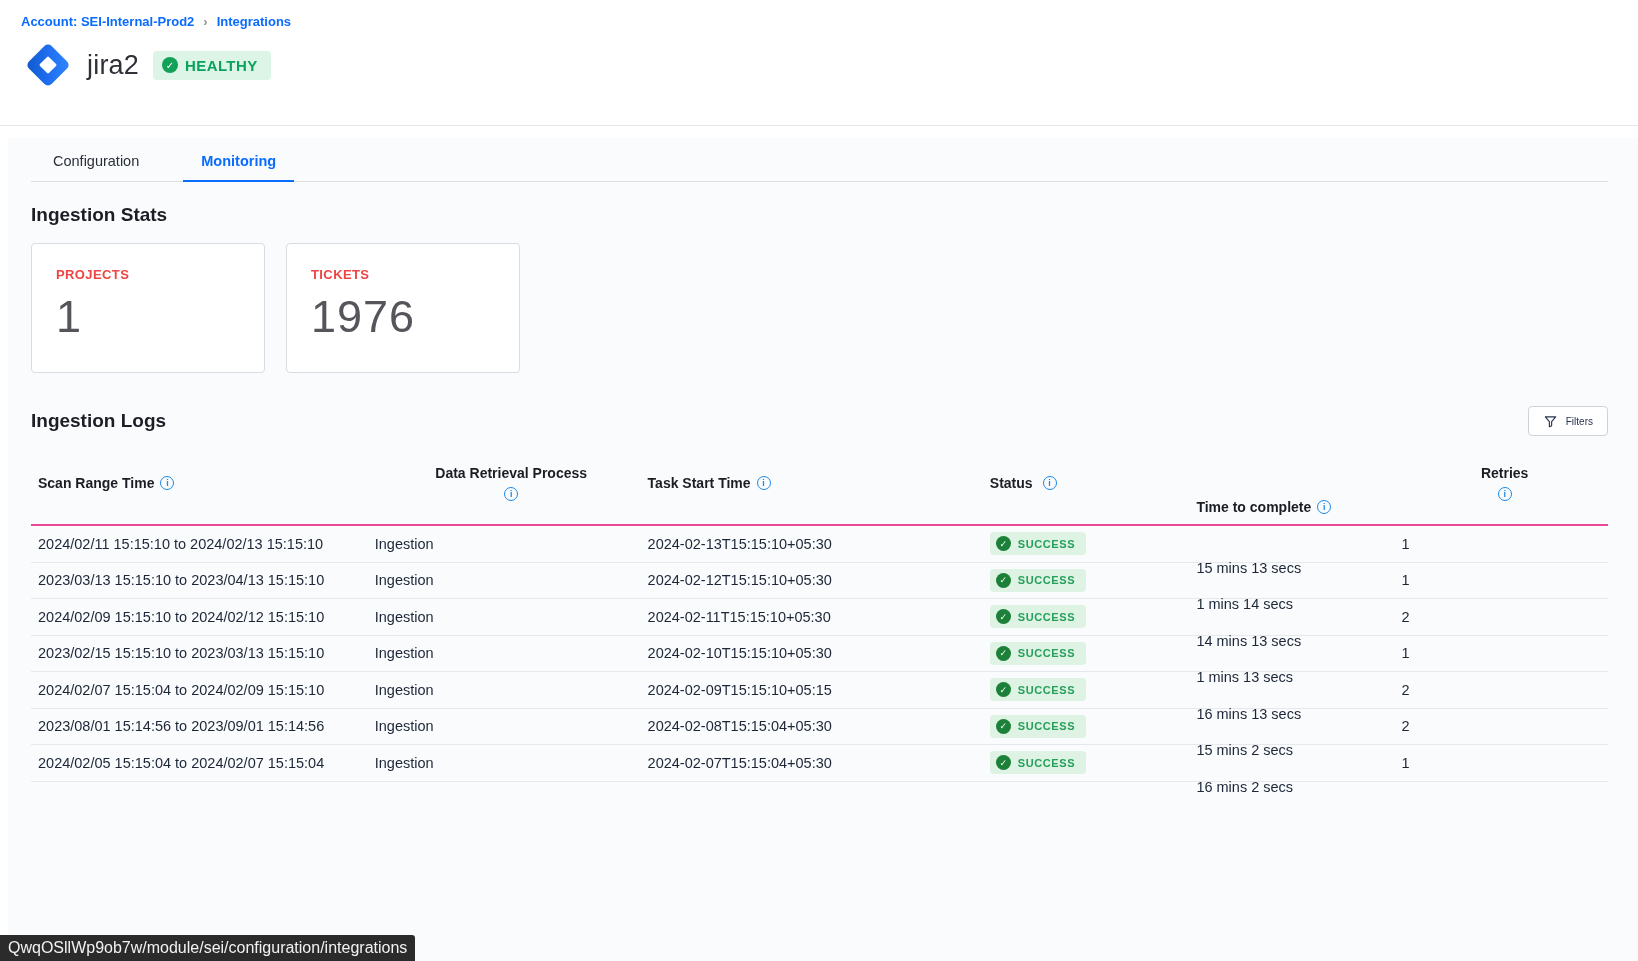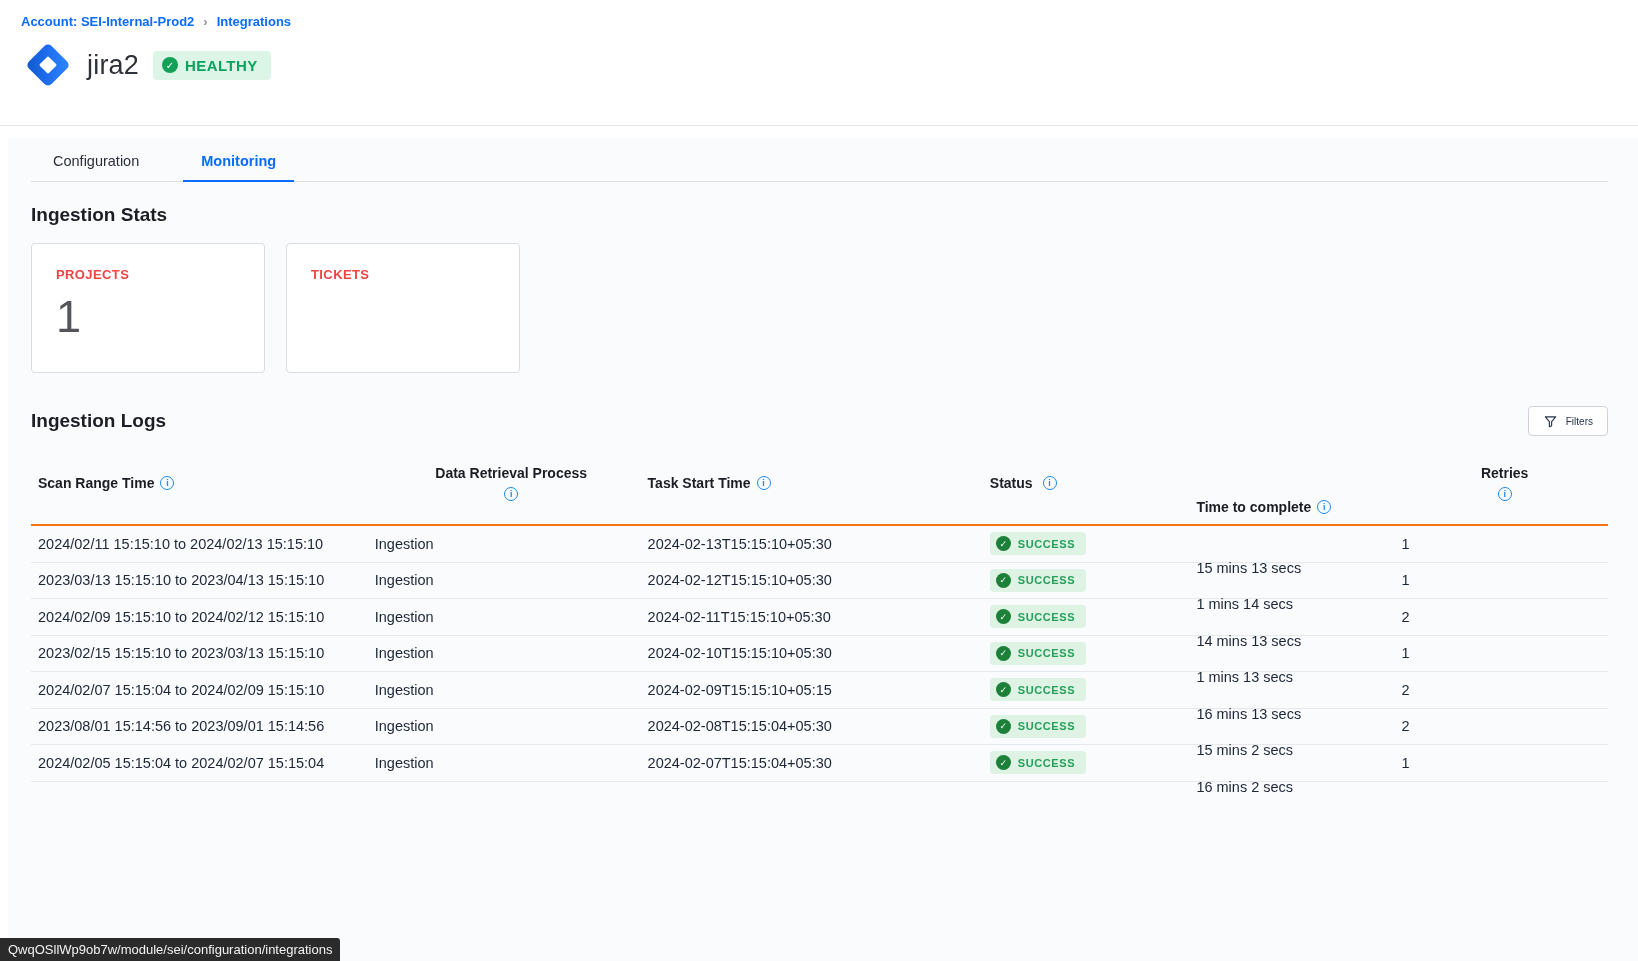--- a/index.html
+++ b/index.html
@@ -72,21 +72,21 @@
     background: #ffffff; border: 1px solid #cfd2d8; border-radius: 4px;
     height: 30px; padding: 0 14px;
     font-size: 10px; color: #273450; cursor: pointer;
     font-family: "Liberation Sans", sans-serif;
   }
   .filters-button svg { display: block; }
 
   
   .logs-table { margin-top: 15px; }
   .tr { display: flex; align-items: center; }
-  .thead { border-bottom: 2px solid #f97316; padding-bottom: 9px; margin-top: 12px; }
+  .thead { border-bottom: 2px solid #ec4899; padding-bottom: 9px; margin-top: 12px; }
   .th { font-size: 14px; font-weight: 700; color: #1b1d24; display: flex; align-items: center; gap: 6px; }
   .row { height: 36.5px; border-bottom: 1px solid #e7e8eb; }
   .td { font-size: 14.5px; color: #1c2637; }
   .c1 { width: 21.8%; padding-left: 7px; }
   .c2 { width: 17.3%; flex-direction: column; }
   .c3 { width: 21.7%; }
   .c4 { width: 13.1%; gap: 10px; }
   .c5 { width: 13.0%; margin-top: 48px; }
   .c6 { width: 13.1%; flex-direction: column; }
 
@@ -106,21 +106,21 @@
     width: 15px; height: 15px; border-radius: 50%; background: #1c8039;
     color: #ffffff; font-size: 9px; font-weight: 700;
     display: inline-flex; align-items: center; justify-content: center;
   }
   .status-badge .status-label { font-size: 11px; font-weight: 700; color: #25a05b; letter-spacing: 0.6px; }
 
   
   .link-preview {
     position: absolute; left: 0; bottom: 0;
     background: #2b2b2b; color: #f2f2f2;
-    font-size: 13px; padding: 4px 8px;
+    font-size: 16px; padding: 4px 8px;
     border-top-right-radius: 3px;
     z-index: 10;
   }
 </style>
 </head>
 <body>
 
 <div class="app-header">
   <div class="breadcrumb">
     <a>Account: SEI-Internal-Prod2</a>
@@ -157,20 +157,21 @@
 
   <div class="section-heading stats-heading">Ingestion Stats</div>
 
   <div class="cards-row">
     <div class="stat-card">
       <div class="stat-label">PROJECTS</div>
       <div class="stat-value">1</div>
     </div>
     <div class="stat-card">
       <div class="stat-label">TICKETS</div>
+      <div class="stat-value">1976</div>
     </div>
   </div>
 
   <div class="logs-header">
     <div class="section-heading">Ingestion Logs</div>
     <button class="filters-button">
       <svg width="15" height="15" viewBox="0 0 16 16" fill="none">
         <path d="M2.5 3h11l-4.3 5.2v4.3l-2.4 1.2V8.2L2.5 3z" stroke="#273450" stroke-width="1.2" stroke-linejoin="round"></path>
       </svg>
       <span>Filters</span>

